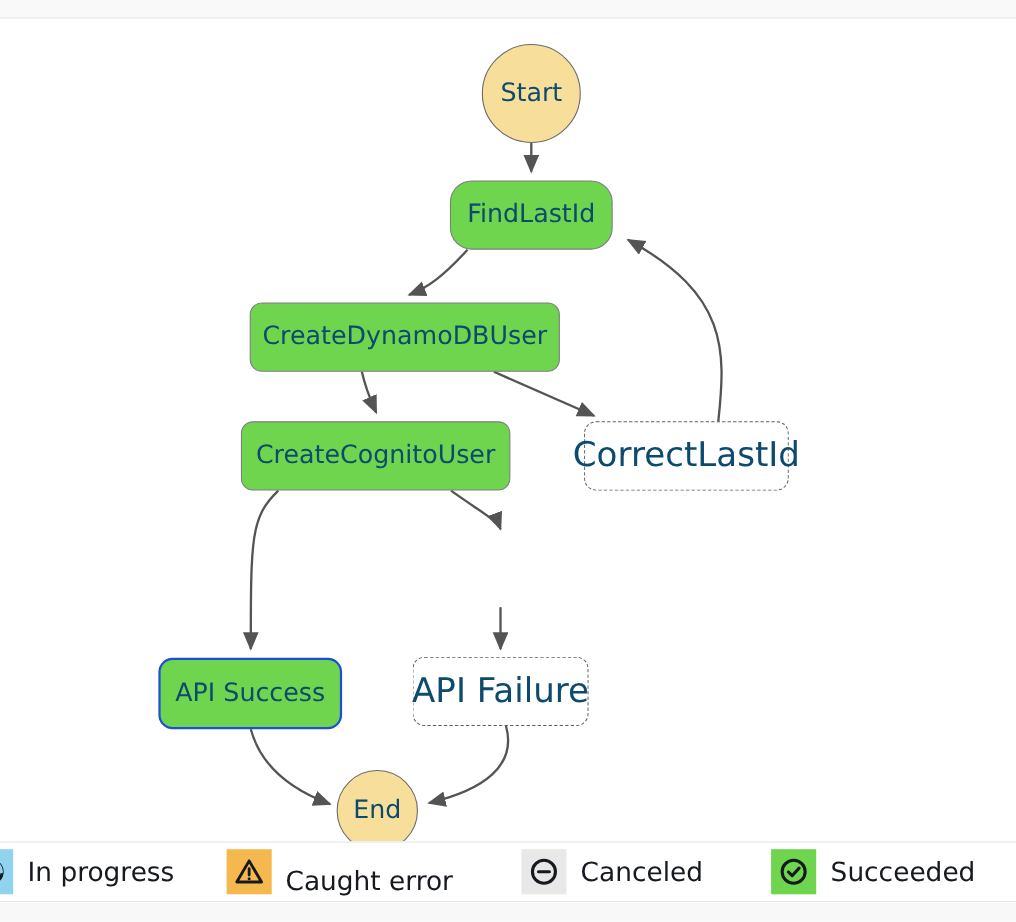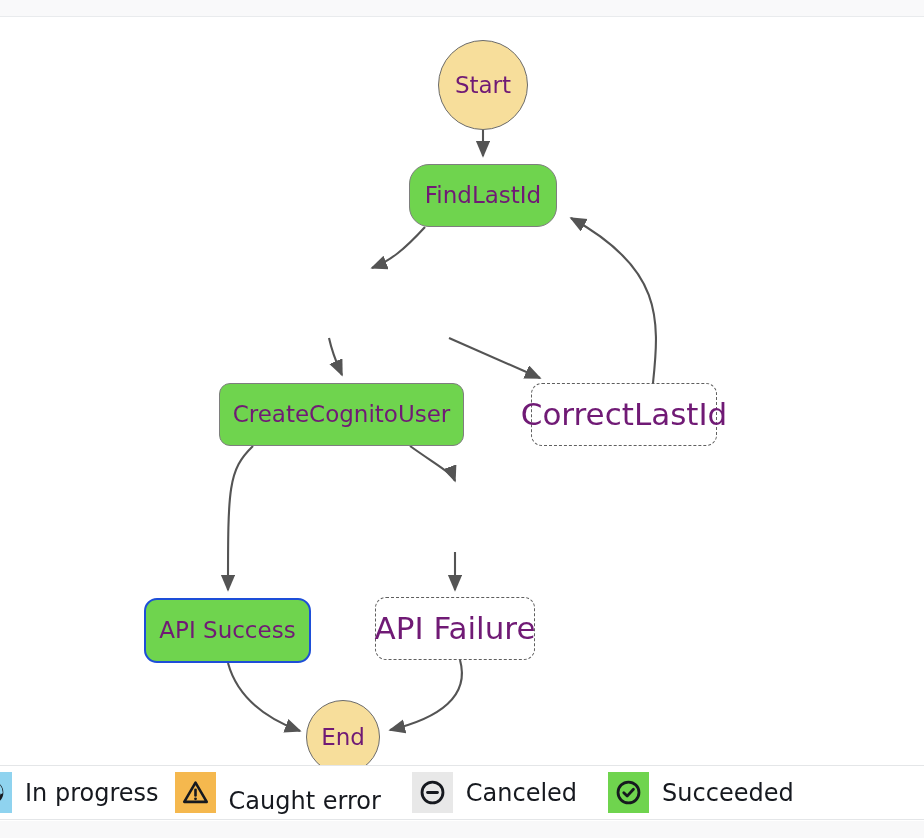--- a/index.html
+++ b/index.html
@@ -40,21 +40,21 @@
     left: 0; top: 0;
   }
 
   
   .node {
     position: absolute;
     box-sizing: border-box;
     display: flex;
     align-items: center;
     justify-content: center;
-    color: #701a75;
+    color: #0c4a6e;
   }
   .node-label {
     white-space: nowrap;
     line-height: 1;
   }
 
   .node-terminal {
     border-radius: 50%;
     background: #f7de9b;
     border: 1.4px solid #6b6b6b;
@@ -87,20 +87,21 @@
     position: absolute;
     left: 0; top: 765px;
     width: 924px;
     height: 55px;
     background: #ffffff;
     border-top: 1px solid #e4e6e8;
     border-bottom: 1px solid #e4e6e8;
     box-sizing: border-box;
     display: flex;
     align-items: center;
+    gap: 31px;
   }
   #below-legend {
     position: absolute;
     left: 0; top: 821px;
     width: 924px;
     height: 17px;
     background: #f8f8f9;
   }
 
   .legend-item {
@@ -168,20 +169,23 @@
   </svg>
 
   <div class="node node-terminal" style="left:438px; top:22px; width:90px; height:90px;">
     <span class="node-label">Start</span>
   </div>
 
   <div class="node node-task" style="left:409px; top:146px; width:148px; height:63px;border-radius:20px;">
     <span class="node-label">FindLastId</span>
   </div>
 
+  <div class="node node-task" style="left:227px; top:257px; width:282px; height:63px;">
+    <span class="node-label">CreateDynamoDBUser</span>
+  </div>
 
   <div class="node node-task" style="left:219px; top:365px; width:245px; height:63px;">
     <span class="node-label">CreateCognitoUser</span>
   </div>
 
   <div class="node node-inactive" style="left:531px; top:365px; width:186px; height:63px;">
     <span class="node-label">CorrectLastId</span>
   </div>
 
 

